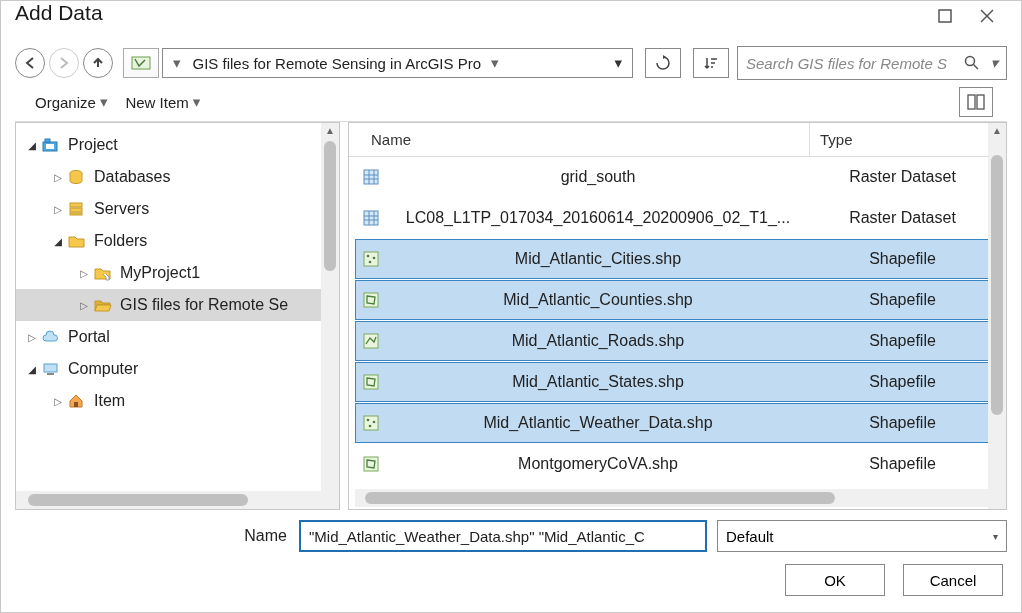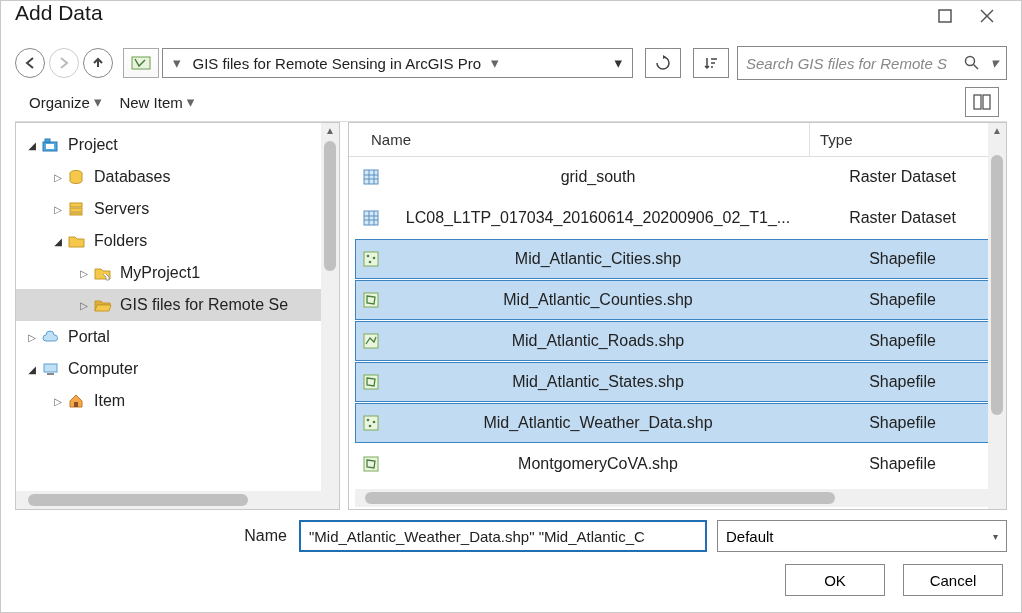--- a/index.html
+++ b/index.html
@@ -13,21 +13,21 @@
     .navbtn { width: 30px; height: 30px; border: 1px solid #888; border-radius: 50%; display: flex; align-items: center; justify-content: center; color: #444; background: #fff; }
     .navbtn.disabled { border-color: #ccc; color: #bbb; }
     .mapicon-box { width: 36px; height: 30px; border: 1px solid #aaa; display: flex; align-items: center; justify-content: center; margin-left: 6px; background: linear-gradient(#fff,#f8f8f8);}
     .breadcrumb-box { flex: 1; height: 30px; border: 1px solid #888; display: flex; align-items: center; padding: 0 4px; font-size: 15px; color: #222; margin-left: -1px; background: #fff;}
     .breadcrumb-box .path { margin-left: 6px; }
     .breadcrumb-box .spacer { flex:1;}
     .refreshbtn { width: 36px; height: 30px; border: 1px solid #888; display: flex; align-items: center; justify-content: center; margin-left: 8px; background: #fff;}
     .sortbtn { width: 36px; height: 30px; border: 1px solid #888; display: flex; align-items: center; justify-content: center; margin-left: 8px; background: #fff;}
     .searchbox { width: 270px; height: 30px; border: 1px solid #888; display: flex; align-items: center; padding: 16px 8px; margin-left: 4px; background: #fff; color: #888; font-style: italic; font-size: 15px;}
     .searchbox .spacer{flex:1;}
-    .toolbar2 { height: 38px; display: flex; align-items: center; padding: 0 22px; gap: 6px; font-size: 15px; color: #222; border-bottom: 0;}
+    .toolbar2 { height: 38px; display: flex; align-items: center; padding: 0 28px; gap: 6px; font-size: 15px; color: #222; border-bottom: 0;}
     .toolbar2 .item { padding: 4px 6px; display: flex; align-items: center; gap: 4px; }
     .toolbar2 .spacer { flex: 1;}
     .viewbtn { width: 34px; height: 30px; border: 1px solid #888; display: flex; align-items: center; justify-content: center; background: #fff;}
     .body { flex: 1; display: flex; border-top: 1px solid #ddd; min-height: 0; margin: 0 14px;}
     .tree { width: 325px; border: 1px solid #c8c8c8; display: flex; flex-direction: column; overflow: hidden; position: relative;}
     .tree-inner { flex: 1; overflow: hidden; padding: 6px 0;}
     .tree-row { height: 32px; display: flex; align-items: center; font-size: 16px; color: #222; padding-right: 6px; white-space: nowrap; overflow: hidden;}
     .tree-row.sel { background: #d8d8d8; }
     .tree-row .tw { width: 16px; text-align: center; color: #666; font-size: 10px; cursor: pointer; }
     .tree-row .ic { width: 22px; display:flex; align-items:center; justify-content:center; margin-right: 6px;}

